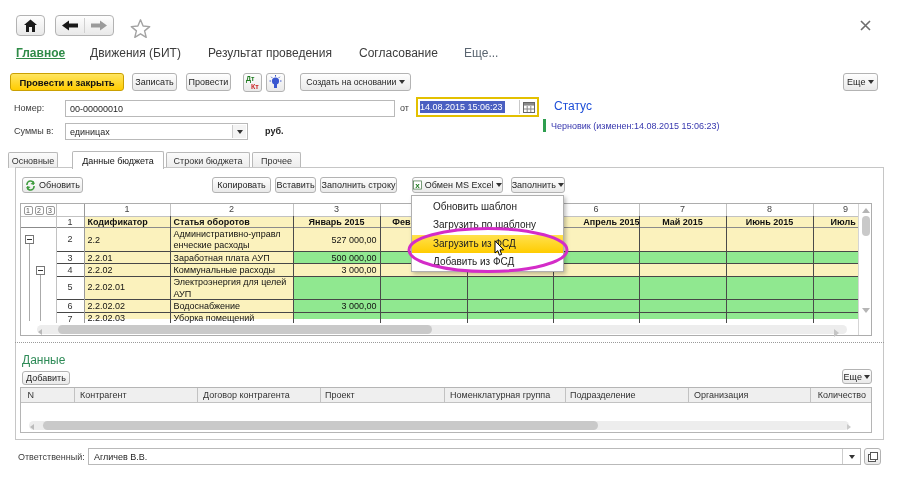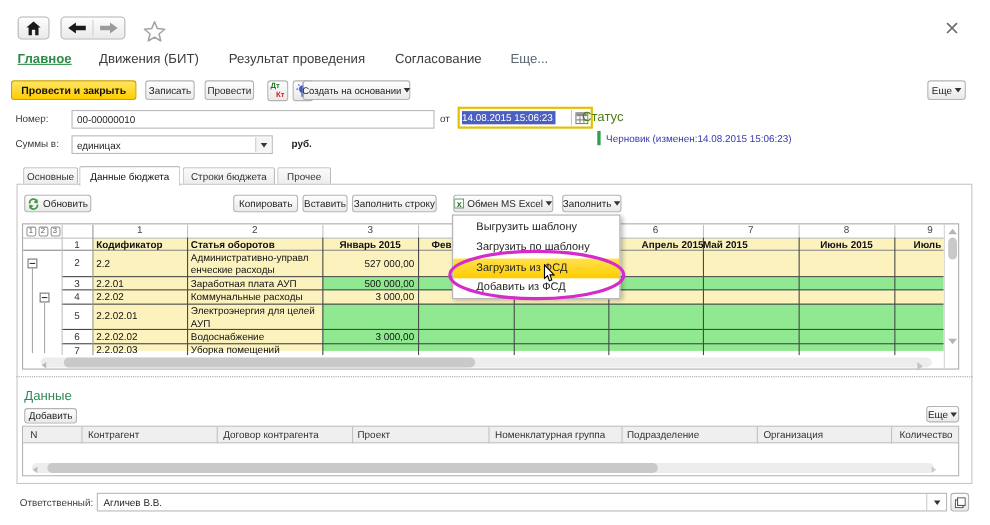--- a/index.html
+++ b/index.html
@@ -62,50 +62,50 @@
     <rect x="5" y="9" width="3" height="4" fill="#3a57d0"></rect>
     <g stroke="#3a57d0" stroke-width="1">
       <line x1="6.5" y1="0" x2="6.5" y2="1.6"></line>
           <line x1="0.5" y1="6" x2="2" y2="6"></line>
       <line x1="11" y1="6" x2="12.5" y2="6"></line>
           <line x1="2.2" y1="1.8" x2="3.2" y2="2.8"></line>
       <line x1="10.8" y1="1.8" x2="9.8" y2="2.8"></line>
     </g>
   </svg>
 </div>
-<div class="btn" style="left:275px;top:73px;width:98px;height:18px;font-size:8.7px;">Создать на основании&nbsp;<span class="arrow-down"></span></div>
+<div class="btn" style="left:300px;top:73px;width:111px;height:18px;font-size:8.7px;">Создать на основании&nbsp;<span class="arrow-down"></span></div>
 <div class="btn" style="left:843px;top:73px;width:35px;height:18px;">Еще&nbsp;<span class="arrow-down"></span></div>
 
 <div class="lbl" style="left:14px;top:103px;">Номер:</div>
 <div class="inp" style="left:65px;top:100px;width:330px;height:17px;padding-left:4px;">00-00000010</div>
 <div class="lbl" style="left:400px;top:103px;">от</div>
 <div class="abs" style="left:416px;top:97px;width:123px;height:20px;border:2px solid #e3c000;background:#fff;">
   <div class="abs" style="left:2px;top:2px;width:85px;height:12px;background:#4a5fc1;color:#fff;font-size:9px;line-height:12px;white-space:nowrap;">14.08.2015 15:06:23</div>
   <div class="abs" style="left:101px;top:1px;width:1px;height:14px;background:#c9c9c9;"></div>
   <svg class="abs" style="left:105px;top:3px;" width="12" height="11" viewBox="0 0 12 11">
     <rect x="0.5" y="0.5" width="11" height="10" fill="#fdfdfd" stroke="#666"></rect>
     <rect x="1" y="1" width="10" height="2.6" fill="#8a8a8a"></rect>
     <line x1="4.2" y1="4" x2="4.2" y2="10" stroke="#8a8a8a"></line>
         <line x1="7.8" y1="4" x2="7.8" y2="10" stroke="#8a8a8a"></line>
     <line x1="1" y1="7" x2="11" y2="7" stroke="#8a8a8a"></line>
   </svg>
 </div>
-<div class="abs" style="left:529px;top:99px;font-size:12px;color:#4d7c0f;">Статус</div>
+<div class="abs" style="left:554px;top:99px;font-size:12px;color:#1d4ed8;">Статус</div>
 
 <div class="lbl" style="left:14px;top:126px;">Суммы в:</div>
 <div class="inp" style="left:65px;top:123px;width:183px;height:17px;padding-left:4px;">единицах
   <div class="abs" style="right:1px;top:1px;width:14px;height:13px;border-left:1px solid #ccc;display:flex;align-items:center;justify-content:center;background:#f4f4f4;">
         <span class="arrow-down"></span>
       </div>
 </div>
 <div class="lbl" style="left:265px;top:126px;font-weight:bold;color:#1f1f1f;">руб.</div>
 <div class="abs" style="left:543px;top:119px;width:3px;height:13px;background:#2e9e4f;"></div>
 <div class="abs" style="left:551px;top:121px;font-size:9px;color:#3737ae;">Черновик (изменен:14.08.2015 15:06:23)</div>
 
-<div class="abs" style="left:21px;top:152px;width:50px;height:16px;border:1px solid #b9b9b9;border-bottom:none;border-radius:2px 2px 0 0;background:linear-gradient(#fbfbfb,#ececec);font-size:9px;color:#333;display:flex;align-items:center;justify-content:center;">Основные</div>
+<div class="abs" style="left:8px;top:152px;width:50px;height:16px;border:1px solid #b9b9b9;border-bottom:none;border-radius:2px 2px 0 0;background:linear-gradient(#fbfbfb,#ececec);font-size:9px;color:#333;display:flex;align-items:center;justify-content:center;">Основные</div>
 <div class="abs" style="left:72px;top:151px;width:92px;height:18px;border:1px solid #b9b9b9;border-bottom:none;border-radius:2px 2px 0 0;background:#fff;font-size:9px;color:#111;display:flex;align-items:center;justify-content:center;z-index:3;">Данные бюджета</div>
 <div class="abs" style="left:166px;top:152px;width:84px;height:16px;border:1px solid #b9b9b9;border-bottom:none;border-radius:2px 2px 0 0;background:linear-gradient(#fbfbfb,#ececec);font-size:9px;color:#333;display:flex;align-items:center;justify-content:center;">Строки бюджета</div>
 <div class="abs" style="left:252px;top:152px;width:49px;height:16px;border:1px solid #b9b9b9;border-bottom:none;border-radius:2px 2px 0 0;background:linear-gradient(#fbfbfb,#ececec);font-size:9px;color:#333;display:flex;align-items:center;justify-content:center;">Прочее</div>
 
 <div class="abs" style="left:15px;top:167px;width:869px;height:273px;border:1px solid #c6c6c6;background:#fff;"></div>
 
 <div class="btn" style="left:22px;top:177px;width:61px;height:16px;">
   <svg width="11" height="11" viewBox="0 0 11 11" style="margin-right:3px;">
     <path d="M2 5 A3.5 3.5 0 0 1 9 4" fill="none" stroke="#3e9b3e" stroke-width="1.6"></path>
     <path d="M9 6 A3.5 3.5 0 0 1 2 7" fill="none" stroke="#3e9b3e" stroke-width="1.6"></path>
@@ -180,21 +180,21 @@
   <div class="abs" style="left:532px;top:0.5px;width:87px;height:11px;font-size:9px;color:#444;text-align:center;">6</div>
   <div class="abs" style="left:618.5px;top:0.5px;width:87px;height:11px;font-size:9px;color:#444;text-align:center;">7</div>
   <div class="abs" style="left:705.5px;top:0.5px;width:87px;height:11px;font-size:9px;color:#444;text-align:center;">8</div>
   <div class="abs" style="left:818px;top:0.5px;width:14px;height:11px;font-size:9px;color:#444;text-align:center;">9</div>
 
   <div class="abs" style="left:67px;top:13.5px;font-size:9px;font-weight:bold;color:#111;">Кодификатор</div>
   <div class="abs" style="left:153px;top:13.5px;font-size:9px;font-weight:bold;color:#111;">Статья оборотов</div>
   <div class="abs" style="left:272px;top:13.5px;width:88px;text-align:center;font-size:9px;font-weight:bold;color:#111;">Январь 2015</div>
   <div class="abs" style="left:359.5px;top:13.5px;width:87px;text-align:center;font-size:9px;font-weight:bold;color:#111;">Февраль 2015</div>
   <div class="abs" style="left:532px;top:13.5px;width:87px;text-align:right;font-size:9px;font-weight:bold;color:#111;">Апрель 2015</div>
-  <div class="abs" style="left:618.5px;top:13.5px;width:87px;font-size:9px;font-weight:bold;color:#111;">Май 2015</div>
+  <div class="abs" style="left:618.5px;top:13.5px;width:87px;text-align:center;font-size:9px;font-weight:bold;color:#111;">Май 2015</div>
   <div class="abs" style="left:705.5px;top:13.5px;width:87px;text-align:center;font-size:9px;font-weight:bold;color:#111;">Июнь 2015</div>
   <div class="abs" style="left:810px;top:13.5px;font-size:9px;font-weight:bold;color:#111;white-space:nowrap;">Июль 2015</div>
 
   <div class="abs" style="left:67px;top:31px;font-size:9px;color:#111;">2.2</div>
   <div class="abs" style="left:153px;top:25px;font-size:9px;color:#111;line-height:11.5px;">Административно-управл<br>енческие расходы</div>
   <div class="abs" style="left:272px;top:31px;width:84px;text-align:right;font-size:9px;color:#111;">527 000,00</div>
   <div class="abs" style="left:67px;top:49px;font-size:9px;color:#111;">2.2.01</div>
   <div class="abs" style="left:153px;top:49px;font-size:9px;color:#111;">Заработная плата АУП</div>
   <div class="abs" style="left:272px;top:49px;width:84px;text-align:right;font-size:9px;color:#111;">500 000,00</div>
   <div class="abs" style="left:67px;top:61.5px;font-size:9px;color:#111;">2.2.02</div>
@@ -255,21 +255,21 @@
       </div>
 </div>
 <div class="btn" style="left:864px;top:448px;width:17px;height:17px;border-radius:3px;">
   <svg width="10" height="10" viewBox="0 0 10 10">
     <rect x="0.5" y="2.5" width="7" height="7" fill="#fff" stroke="#555"></rect>
     <rect x="2.5" y="0.5" width="7" height="7" fill="#fff" stroke="#555"></rect>
   </svg>
 </div>
 
 <div class="abs" style="left:411px;top:195px;width:153px;height:77px;background:#fff;border:1px solid #b0b0b0;box-shadow:2px 2px 4px rgba(0,0,0,0.25);z-index:10;"></div>
-<div class="abs" style="left:433px;top:200.5px;font-size:10px;color:#222;z-index:11;">Выгрузить шаблону</div>
+<div class="abs" style="left:433px;top:200.5px;font-size:10px;color:#222;z-index:11;">Обновить шаблон</div>
 <div class="abs" style="left:433px;top:218.5px;font-size:10px;color:#222;z-index:11;">Загрузить по шаблону</div>
 <div class="abs" style="left:412px;top:234.5px;width:151px;height:18px;background:linear-gradient(#ffe14e,#fc0);z-index:11;"></div>
 <div class="abs" style="left:433px;top:237.5px;font-size:10px;color:#222;z-index:12;text-align:right;">Загрузить из ФСД</div>
 <div class="abs" style="left:433px;top:256px;font-size:10px;color:#222;z-index:11;">Добавить из ФСД</div>
 <svg class="abs" style="left:492px;top:240px;z-index:13;" width="13" height="18" viewBox="0 0 13 18">
   <path d="M3 0.8 L3 13 L5.8 10.6 L7.4 15.2 L9.6 14.4 L8 9.9 L11.7 9.9 Z" fill="#fff" stroke="#000" stroke-width="1"></path>
 </svg>
 <svg class="abs" style="left:405px;top:226px;z-index:14;" width="166" height="48" viewBox="0 0 166 48">
   <ellipse cx="83" cy="24" rx="79" ry="21.5" fill="none" stroke="#d42cc8" stroke-width="3"></ellipse>
 </svg>

